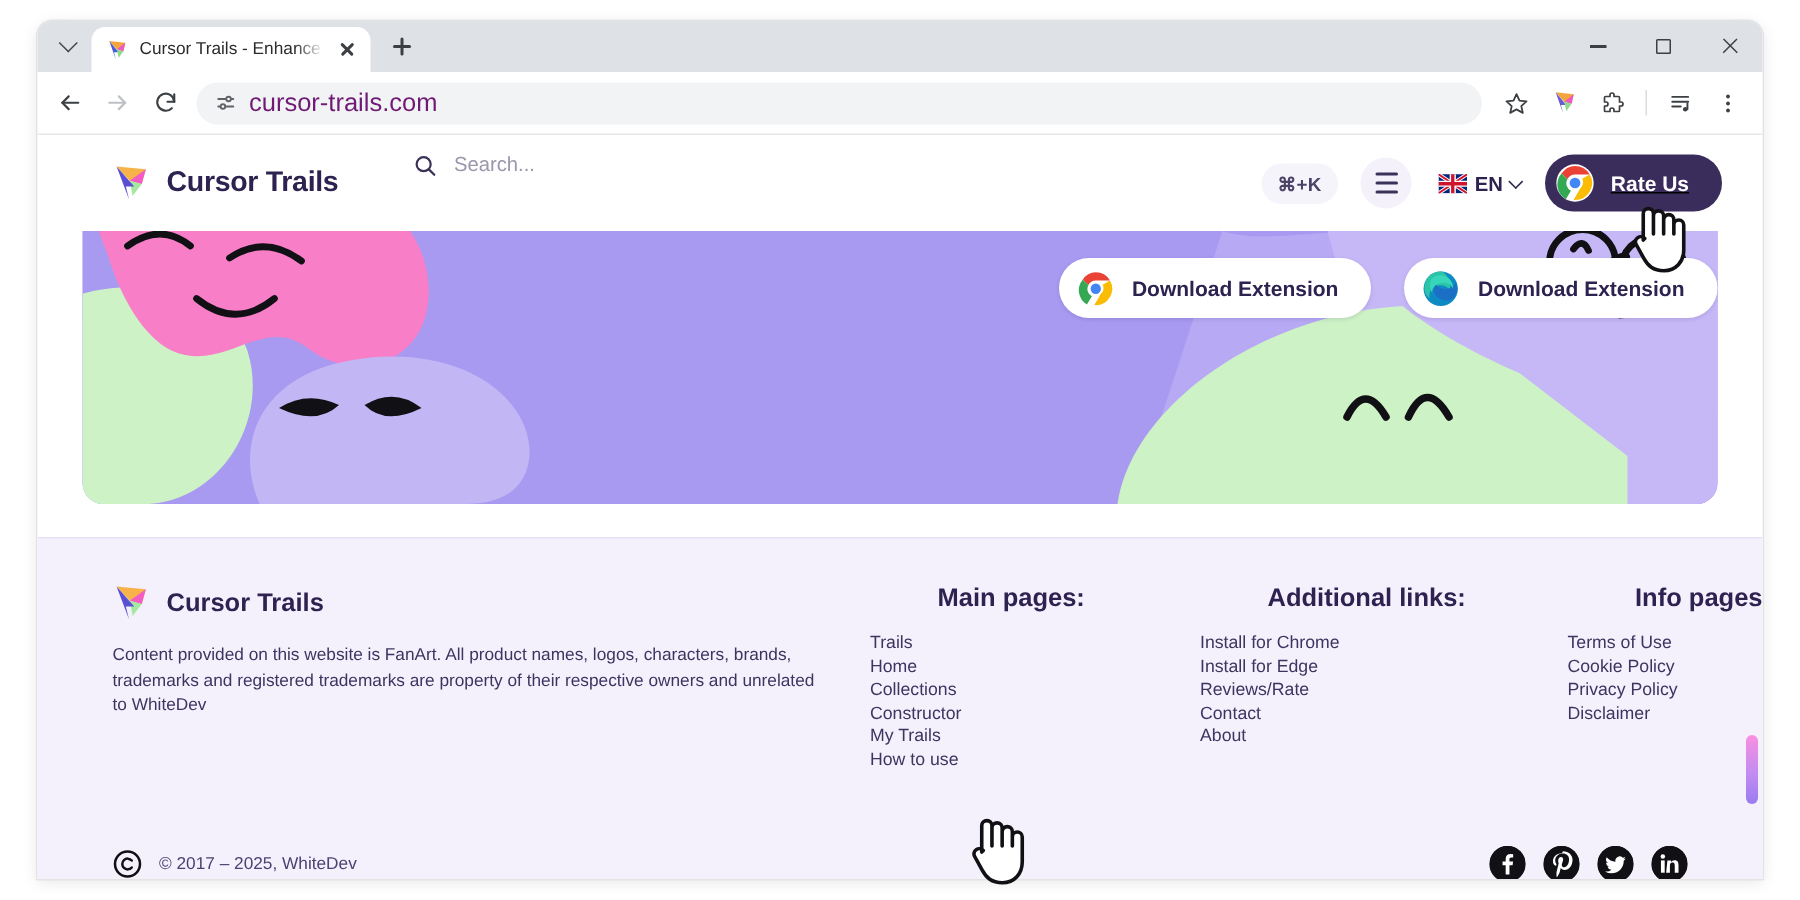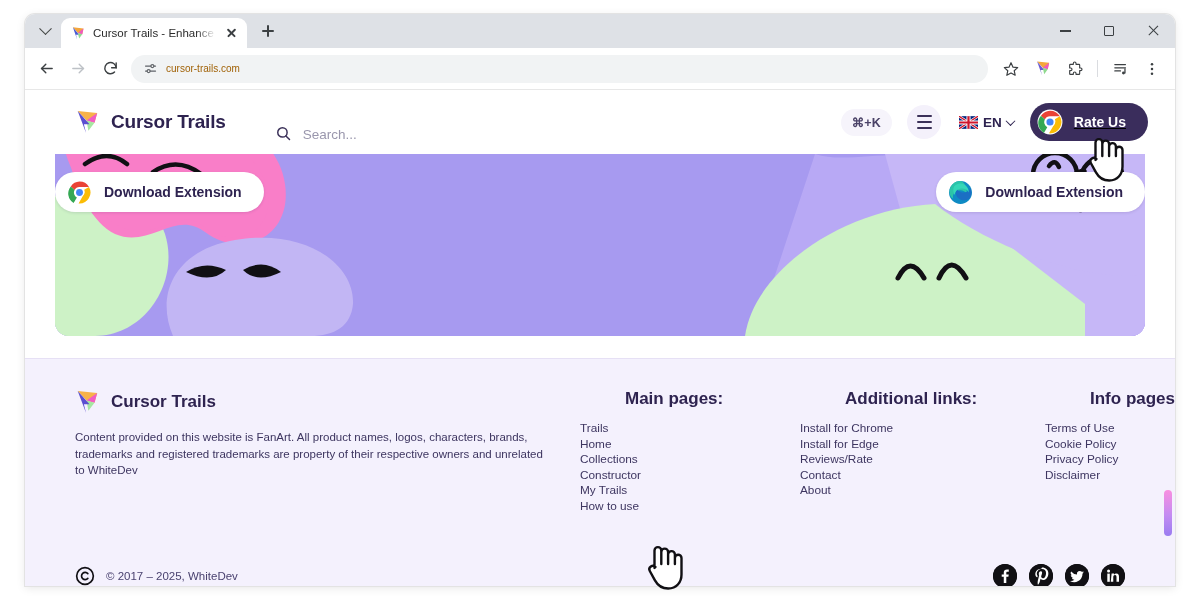--- a/index.html
+++ b/index.html
@@ -70,40 +70,40 @@
 
   #toolbar {
     height: 42px; background:#ffffff; display:flex; align-items:center;
     padding: 0 8px 0 6px; gap: 2px; border-bottom:1px solid #e7e7e7;
   }
   .tbtn { width:30px;height:30px;border-radius:50%;display:flex;align-items:center;justify-content:center;color:#3c4043; }
   #omnibox {
     flex:1 1 auto; height:28px; background:#f1f3f4; border-radius:14px;
     display:flex; align-items:center; gap:8px; padding:0 12px; margin: 0 6px 0 4px;
   }
-  #omnibox-url { font-size:10px; color:#a16207; }
+  #omnibox-url { font-size:17px; color:#701a75; }
   #toolbar-right { display:flex; align-items:center; gap:2px; }
   .tb-sep { width:1px; height:17px; background:#dadce0; margin:0 5px; }
 
   
   #page { position:relative; height: 496px; background:#ffffff; overflow:hidden; }
 
   
   #site-header {
     height: 64px; background:#ffffff; display:flex; align-items:center;
     padding: 0 27px 0 50px; gap: 0;
     position: relative; z-index: 5;
   }
   #brand { display:flex; align-items:center; gap:10px; flex:0 0 auto; }
   .logo-mark { width:26px; height:26px; position:relative; flex:0 0 26px; }
   #brand-name { font-size:19px; font-weight:700; color:#2e2350; letter-spacing:-.2px; }
 
   #search-pill {
     flex: 1 1 auto; height:40px; margin-left:33px; margin-right:8px;
-    border-radius:20px; display:flex; align-items:flex-end; gap:11px;
+    border-radius:20px; display:flex; align-items:flex-start; gap:11px;
     padding: 0 16px; background:#ffffff;
   }
   #search-placeholder { font-size:13.5px; color:#9a97ad; }
   #kbd-hint {
     font-size:12.5px; color:#4b4368; background:#f6f4fb; border-radius:14px;
     padding:6px 11px; font-weight:600; letter-spacing:.2px; flex:0 0 auto;
   }
   #burger {
     width:34px;height:34px;border-radius:50%;background:#f4f1fb;
     display:flex;flex-direction:column;align-items:center;justify-content:center;gap:4px;
@@ -123,21 +123,21 @@
   #rate-us-header-label { font-size:14px; font-weight:700; color:#ffffff; }
 
   
   #hero {
     position:relative; height:182px; margin: 0 30px; background:#a79af0;
     border-radius: 0 0 14px 14px; overflow:hidden;
   }
   #hero-svg { position:absolute; inset:0; width:100%; height:100%; display:block; }
   #hero-cta {
     position:absolute; left:0; right:0; top:18px;
-    display:flex; justify-content:space-between; gap:22px; z-index:3;
+    display:flex; justify-content:flex-end; gap:22px; z-index:3;
   }
   .dl-btn {
     height:40px; border-radius:20px; background:#ffffff;
     display:flex; align-items:center; gap:12px; padding: 0 22px 0 12px;
     box-shadow: 0 1px 3px rgba(40,20,80,.12);
   }
   .dl-label { font-size:14px; font-weight:700; color:#2e2350; }
 
   
   #footer-wrap { background:#f4f1fd; }

